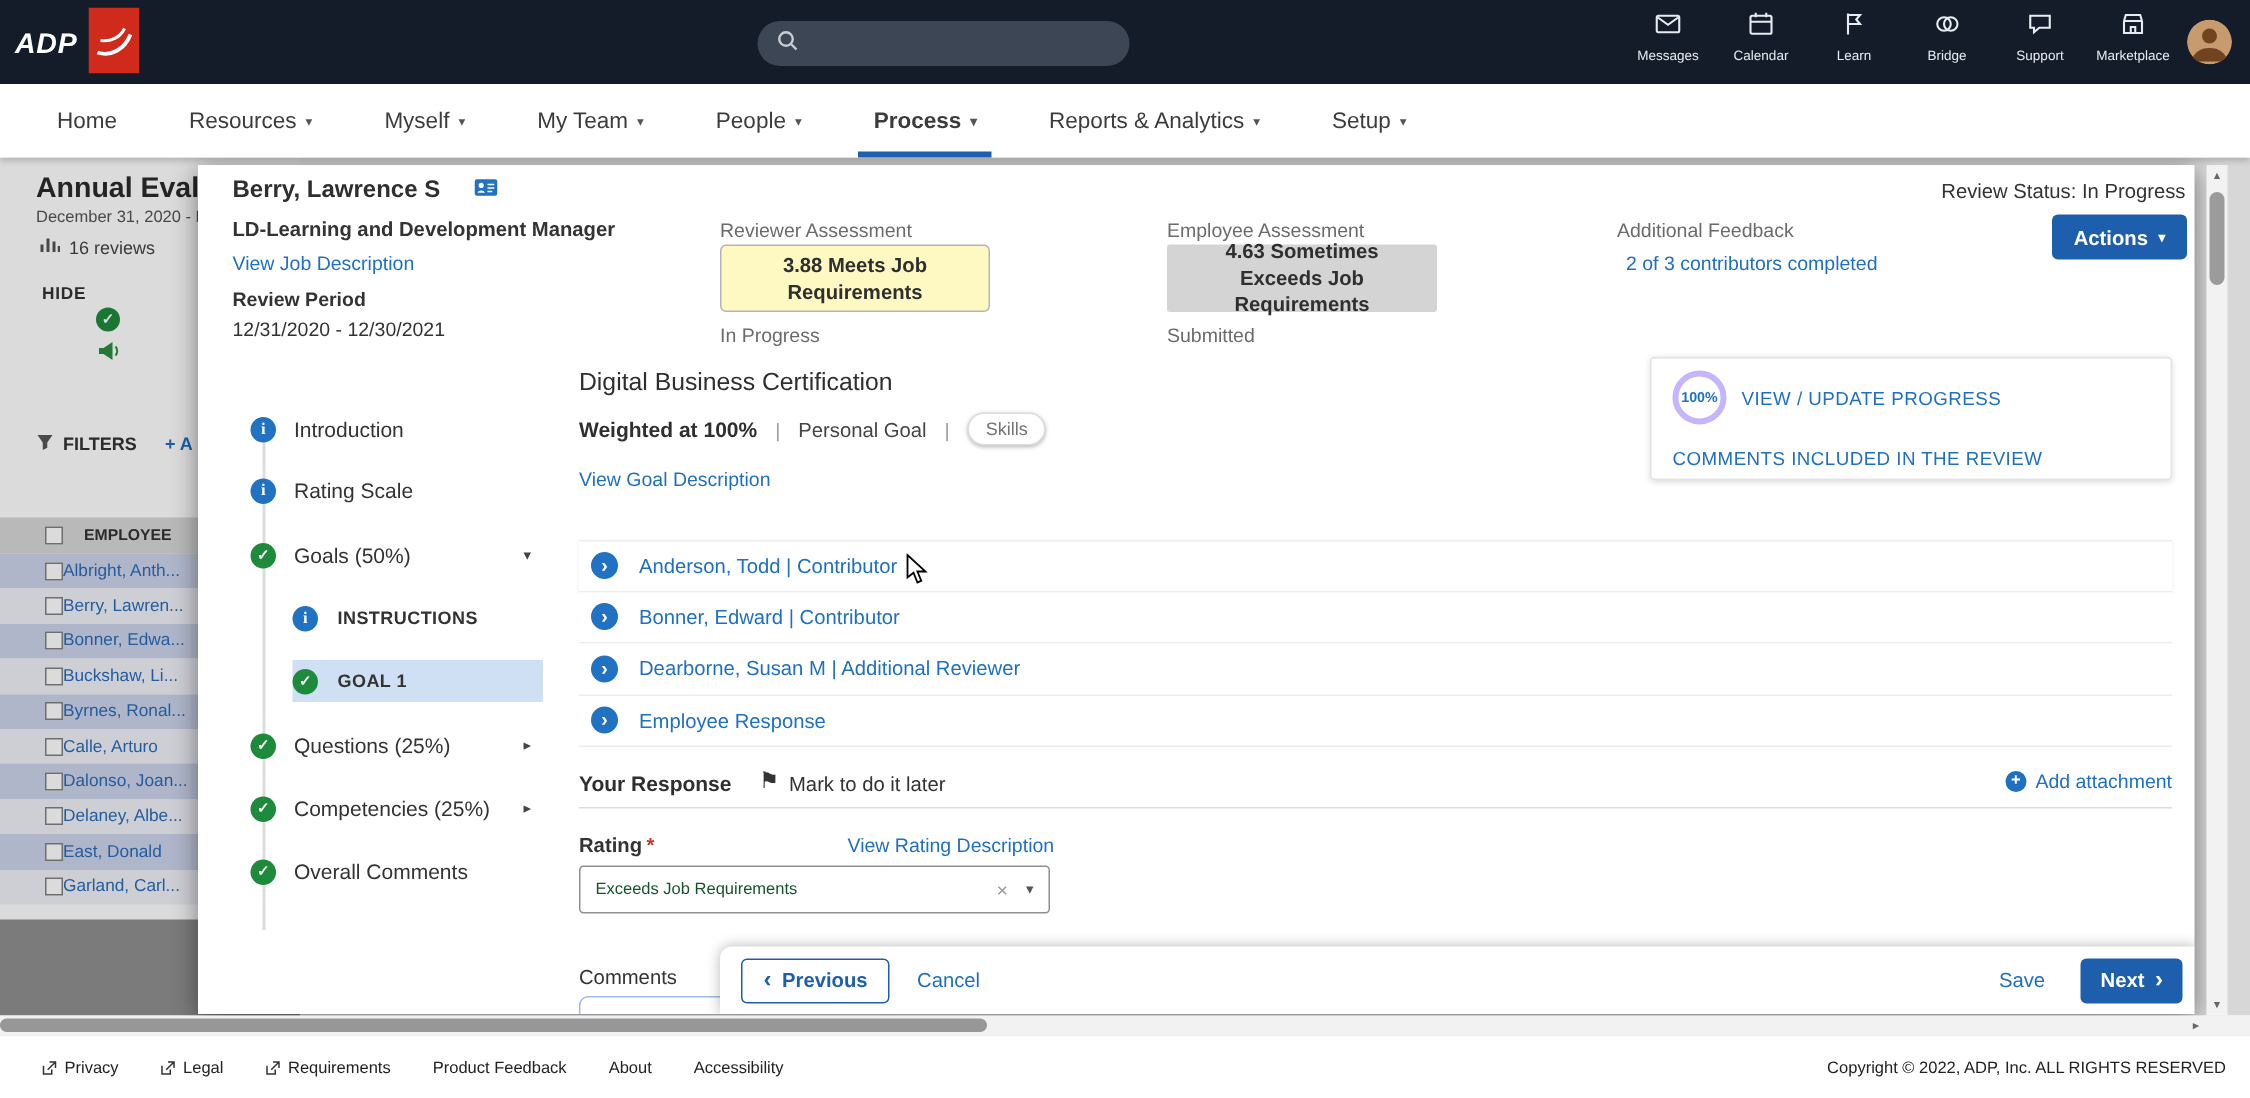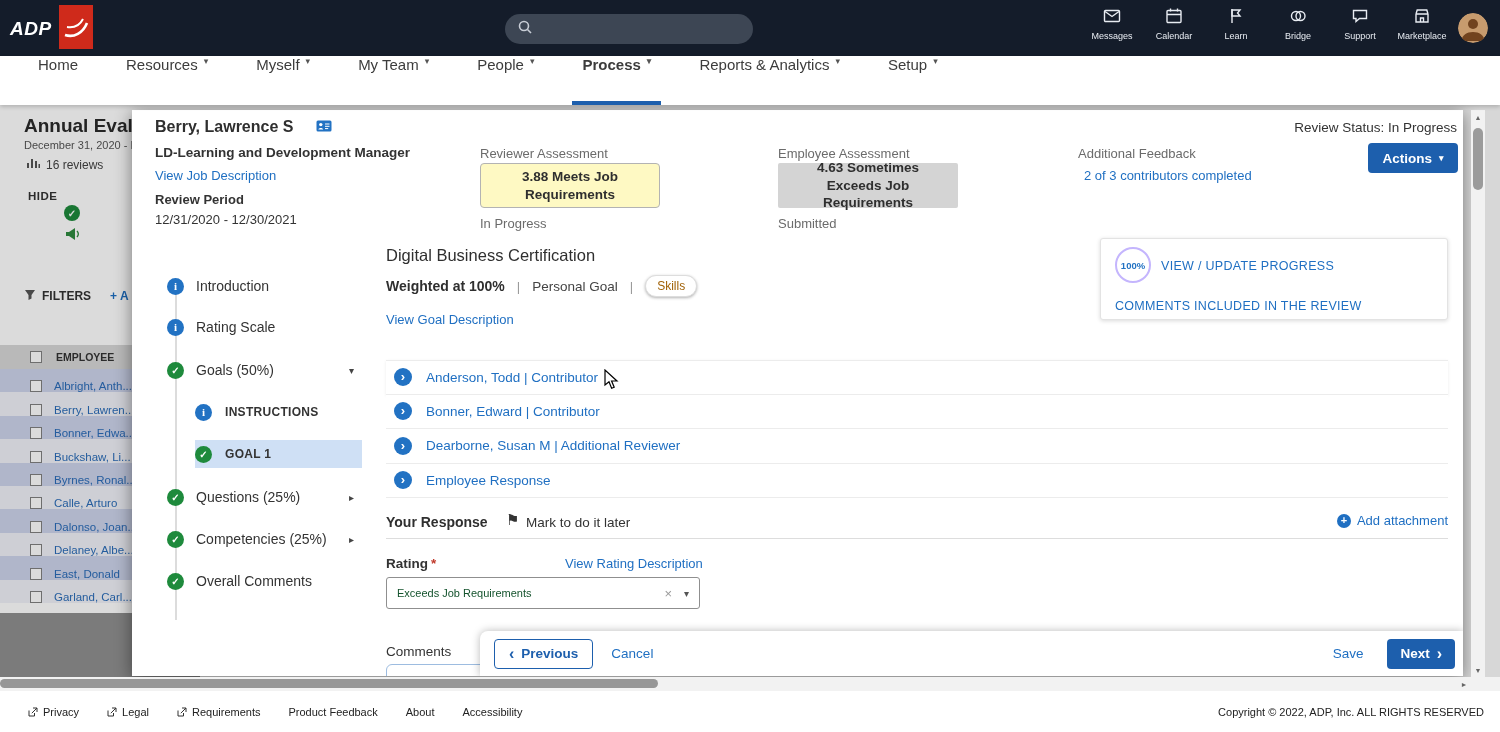--- a/index.html
+++ b/index.html
@@ -12,42 +12,42 @@
   .brand-text { color:#fff; font-size:19px; font-weight:bold; font-style:italic; letter-spacing:.5px; }
   .search { position:absolute; left:505px; top:14px; width:248px; height:30px; background:#3d4654; border-radius:15px; display:flex; align-items:center; padding:0 12px; gap:8px; }
   .search input { background:transparent; border:none; outline:none; color:#e8ecf2; font-size:13px; flex:1; font-family:"Liberation Sans",sans-serif; }
   .utils { position:absolute; right:52px; top:7px; display:flex; gap:10px; }
   .util { width:52px; display:flex; flex-direction:column; align-items:center; gap:2px; cursor:pointer; }
   .util .ulabel { color:#e8ecf2; font-size:9px; white-space:nowrap; }
   .avatar { position:absolute; right:12px; top:13px; width:30px; height:30px; border-radius:50%; overflow:hidden; cursor:pointer; }
 
   
   .mainnav { position:absolute; left:0; top:56px; width:1500px; height:49px; background:#fff; box-shadow:0 2px 4px rgba(0,0,0,.18); display:flex; align-items:stretch; padding-left:14px; z-index:20; }
-  .nav-item { position:relative; display:flex; align-items:flex-start; gap:6px; padding:0 24px; font-size:15px; color:#3c3c3c; cursor:pointer; white-space:nowrap; }
+  .nav-item { position:relative; display:flex; align-items:center; gap:6px; padding:0 24px; font-size:15px; color:#3c3c3c; cursor:pointer; white-space:nowrap; }
   .nav-item .caret { font-size:9px; color:#555; }
   .nav-item.active { font-weight:bold; }
   .nav-item.active::after { content:""; position:absolute; left:14px; right:14px; bottom:0; height:4px; background:#1d5fad; }
 
   
   .main { position:absolute; left:0; top:105px; width:1500px; height:572px; background:#fbfbfb; overflow:hidden; }
   .scrim { position:absolute; left:0; top:0; width:1500px; height:572px; background:rgba(0,0,0,.14); z-index:2; }
 
   
   .bgpage { position:absolute; left:0; top:0; width:200px; height:572px; background:#fff; z-index:1; }
   .bg-title { position:absolute; left:24px; top:10px; font-size:19px; font-weight:bold; color:#2b2b2b; white-space:nowrap; }
   .bg-sub { position:absolute; left:24px; top:34px; font-size:11px; color:#555; white-space:nowrap; }
   .bg-reviews { position:absolute; left:26px; top:52px; display:flex; align-items:center; gap:6px; font-size:12px; color:#444; }
   .bg-hide { position:absolute; left:28px; top:85px; font-size:11.5px; font-weight:bold; color:#333; letter-spacing:.5px; }
   .bg-check { position:absolute; left:64px; top:100px; width:16px; height:16px; border-radius:50%; background:#1e8a3c; color:#fff; font-size:10px; font-weight:bold; display:flex; align-items:center; justify-content:center; }
   .bg-mega { position:absolute; left:64px; top:122px; }
   .bg-filters { position:absolute; left:24px; top:184px; display:flex; align-items:center; gap:6px; font-size:12px; font-weight:bold; color:#333; }
   .bg-add { position:absolute; left:110px; top:184px; font-size:12px; font-weight:bold; color:#1f6fc2; white-space:nowrap; }
   .bg-thead { position:absolute; left:0; top:240px; width:200px; height:24px; background:#d8d8d8; display:flex; align-items:center; gap:14px; padding-left:30px; font-size:10.5px; font-weight:bold; color:#333; }
   .bg-rows { position:absolute; left:0; top:264px; width:200px; }
-  .bgrow { height:23.4px; display:flex; align-items:flex-end; gap:12px; padding-left:30px; }
+  .bgrow { height:23.4px; display:flex; align-items:center; padding-left:30px; }
   .bgrow:nth-child(odd) { background:#cdd4ec; }
   .bgrow:nth-child(even) { background:#f0f2f8; }
   .bgrow .nm { font-size:11.5px; color:#2b6cb8; white-space:nowrap; overflow:hidden; max-width:100px; cursor:pointer; }
   .cb { width:12px; height:12px; border:1px solid #818181; background:#fff; flex:0 0 auto; cursor:pointer; }
   .bg-grayblock { position:absolute; left:0; top:508px; width:200px; height:64px; background:#909090; }
 
   
   .modal { position:absolute; left:132px; top:5px; width:1331px; height:566px; background:#fff; box-shadow:0 3px 16px rgba(0,0,0,.45); z-index:3; overflow:hidden; }
   .m-name { position:absolute; left:23px; top:8px; font-size:16px; font-weight:bold; color:#2f2f2f; display:flex; align-items:center; gap:23px; }
   .m-job { position:absolute; left:23px; top:35px; font-size:13.5px; font-weight:bold; color:#333; }
@@ -76,24 +76,24 @@
   .ic-check { background:#1e8a3c; color:#fff; font-size:10px; font-weight:bold; }
   .ic-empty { background:#fff; border:2px solid #9a9a9a; }
   .st-caret { position:absolute; right:8px; font-size:10px; color:#444; }
 
   
   .goal-title { position:absolute; left:254px; top:136px; font-size:16.5px; font-weight:normal; color:#2f2f2f; }
   .goal-meta { position:absolute; left:254px; top:164px; height:24px; display:flex; align-items:center; gap:12px; }
   .gm-weight { font-size:14px; font-weight:bold; color:#2f2f2f; }
   .gm-pipe { color:#999; font-size:13px; }
   .gm-cat { font-size:13.5px; color:#444; }
-  .chip { background:#fff; border:1px solid #ddd; border-radius:12px; box-shadow:0 1px 3px rgba(0,0,0,.3); font-size:12px; color:#a16207; padding:3px 11px; cursor:pointer; }
+  .chip { background:#fff; border:1px solid #ddd; border-radius:12px; box-shadow:0 1px 3px rgba(0,0,0,.3); font-size:12px; color:#737373; padding:3px 11px; cursor:pointer; }
   .goal-viewdesc { position:absolute; left:254px; top:202px; font-size:13px; color:#1f6fc2; cursor:pointer; }
   .pcard { position:absolute; left:968px; top:128px; width:348px; height:82px; background:#fff; border:1px solid #e3e3e3; border-radius:3px; box-shadow:0 1px 4px rgba(0,0,0,.15); }
-  .ring { position:absolute; left:14px; top:8px; width:36px; height:36px; border:2px solid #c4b5fd; border-radius:50%; display:flex; align-items:center; justify-content:center; font-size:9.5px; font-weight:bold; color:#2272c3; }
+  .ring { position:absolute; left:14px; top:8px; width:36px; height:36px; border:4px solid #c4b5fd; border-radius:50%; display:flex; align-items:center; justify-content:center; font-size:9.5px; font-weight:bold; color:#2272c3; }
   .pcard-link1 { position:absolute; left:60px; top:20px; font-size:12.5px; color:#1f6fc2; letter-spacing:.3px; cursor:pointer; }
   .pcard-link2 { position:absolute; left:14px; top:60px; font-size:12.5px; color:#1f6fc2; letter-spacing:.3px; cursor:pointer; }
   .frows { position:absolute; left:254px; top:250px; width:1062px; }
   .frow { height:34.5px; display:flex; align-items:center; gap:14px; padding-left:8px; border-bottom:1px solid #ececec; background:#fff; cursor:pointer; }
   .frow:first-child { border-top:1px solid #ececec; box-shadow:0 1px 3px rgba(0,0,0,.08); }
   .cir { width:18px; height:18px; border-radius:50%; background:#2272c3; color:#fff; display:flex; align-items:center; justify-content:center; font-size:13px; font-weight:bold; line-height:1; padding-bottom:1px; flex:0 0 auto; }
   .frow .fl { font-size:13.5px; color:#1f6fc2; }
   .yr-label { position:absolute; left:254px; top:404px; font-size:14px; font-weight:bold; color:#2f2f2f; }
   .yr-flag { position:absolute; left:374px; top:401px; font-size:15px; color:#333; }
   .yr-mark { position:absolute; left:394px; top:405px; font-size:13.5px; color:#333; }

